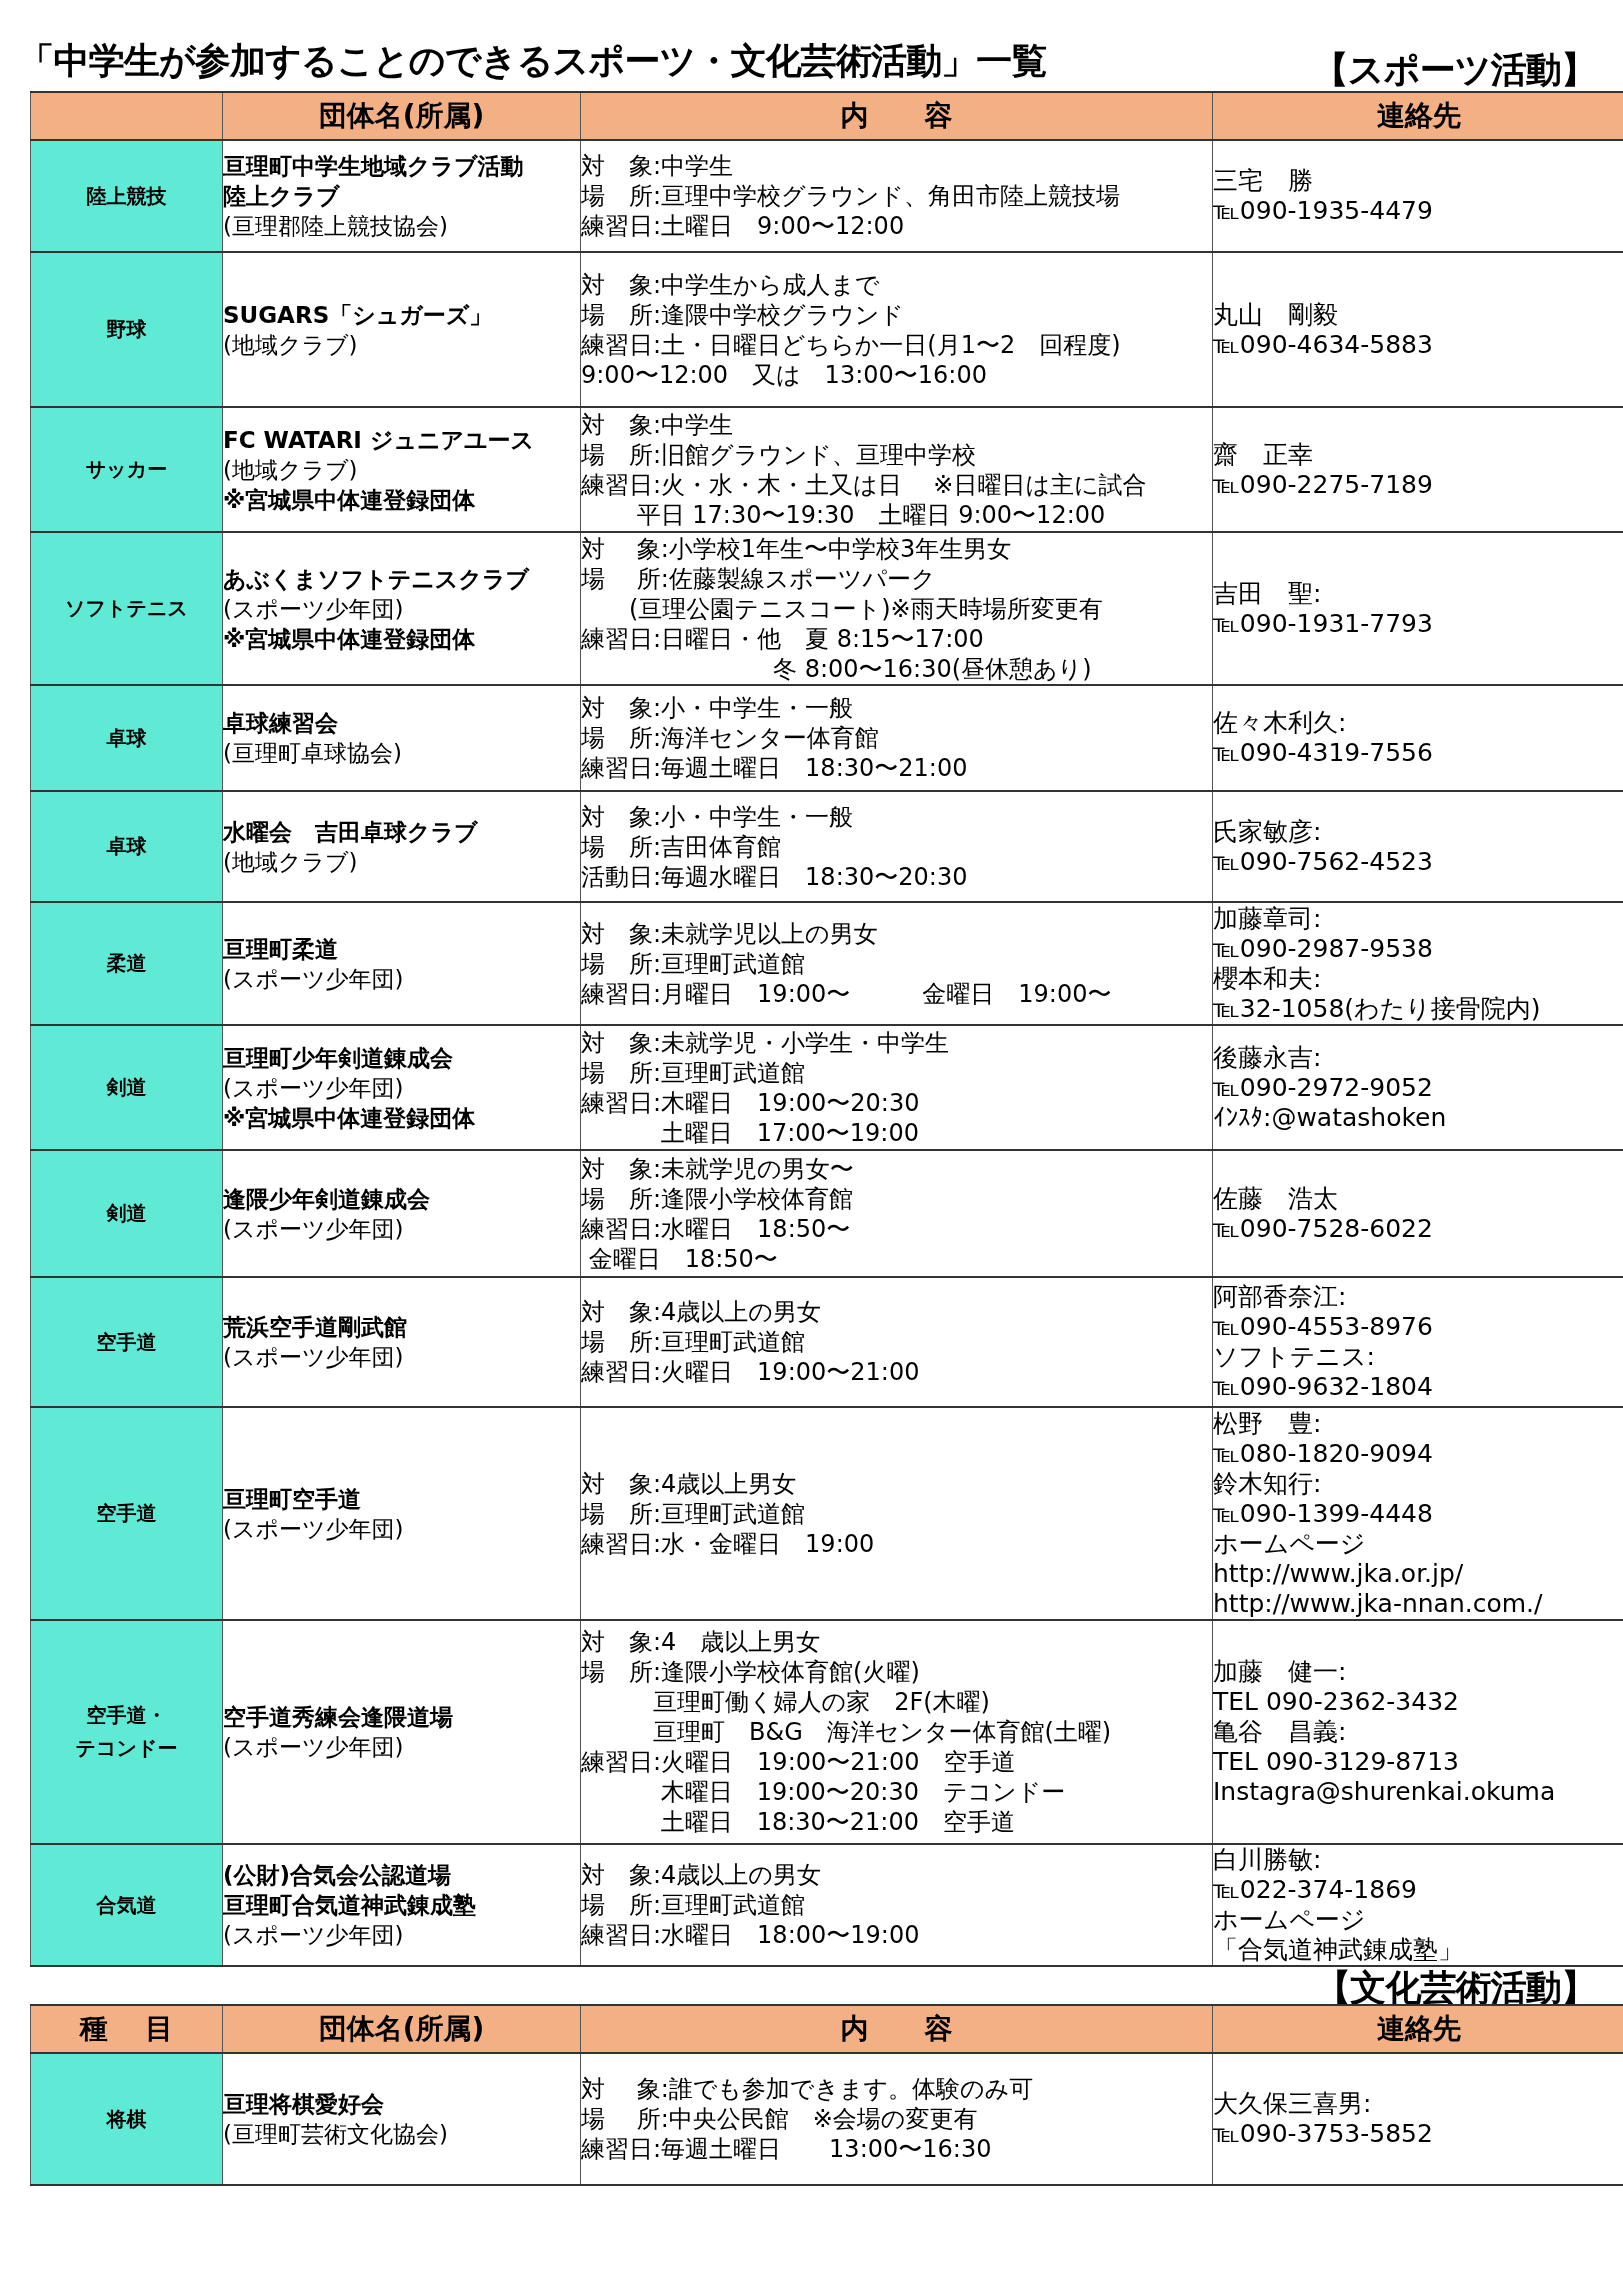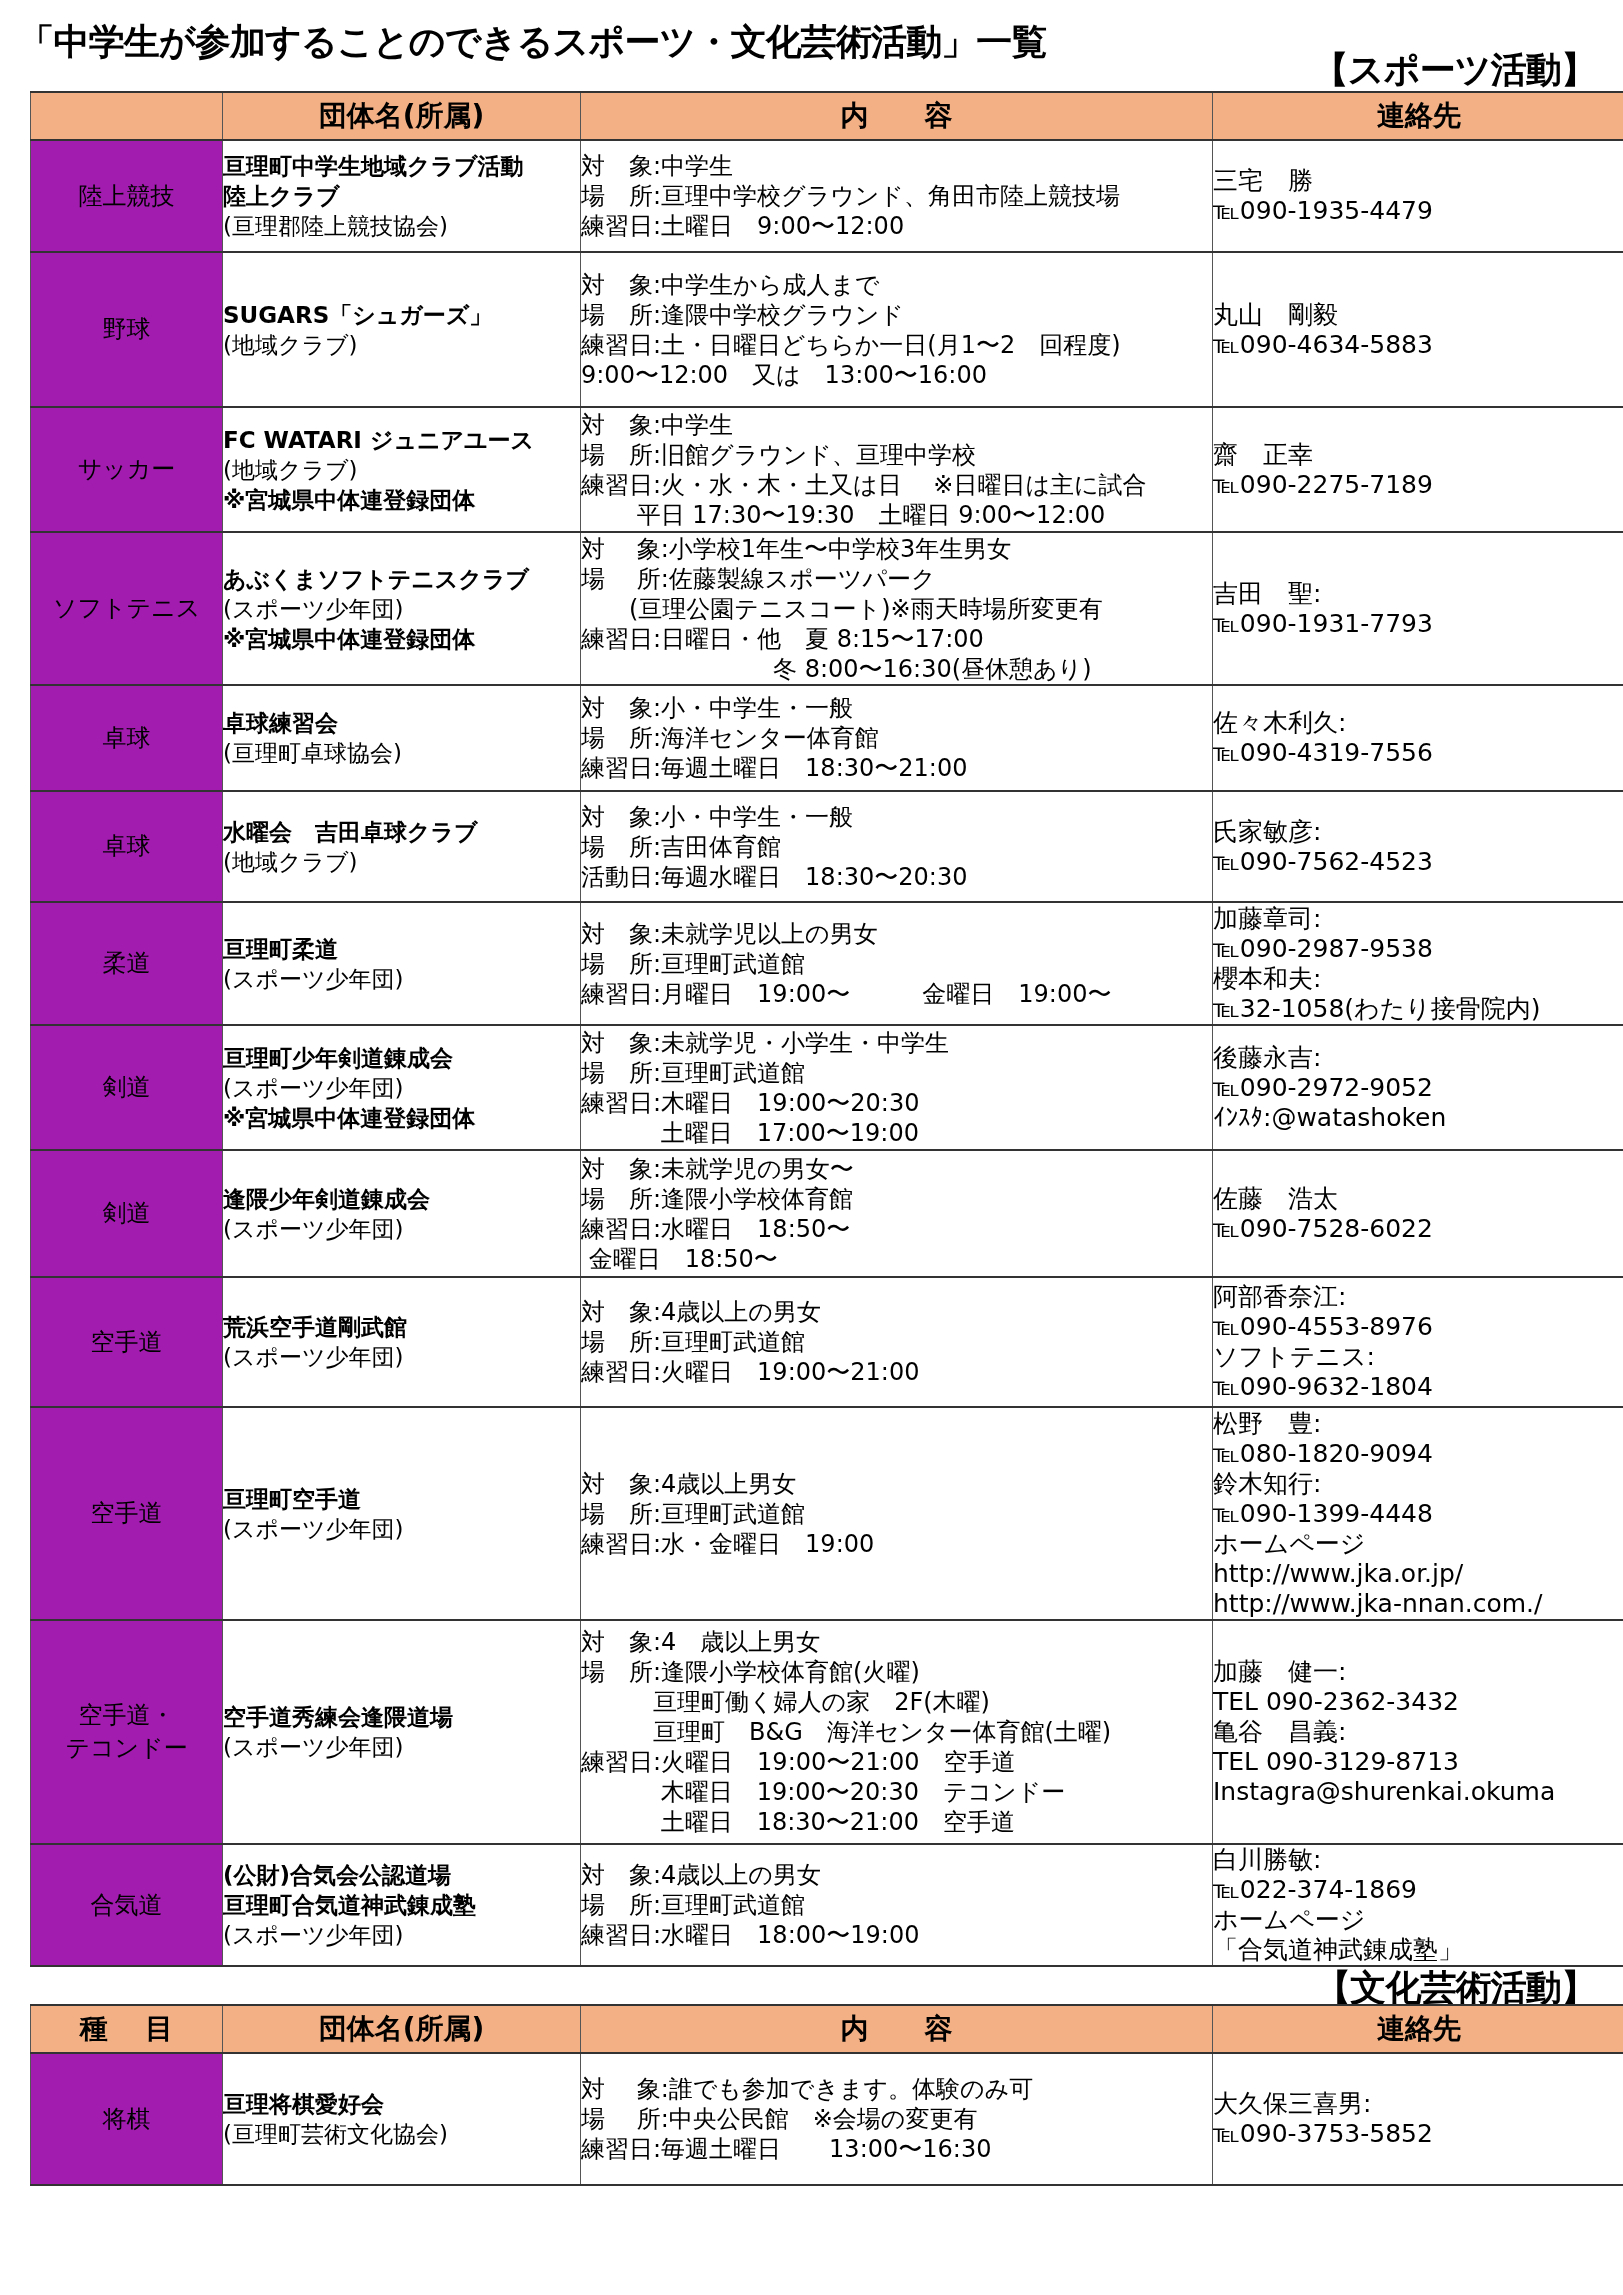--- a/index.html
+++ b/index.html
@@ -2,21 +2,21 @@
 <html style="font-size:7.4px"><head>
 <meta charset="utf-8">
 <style>
   html, body { margin: 0; padding: 0; background: #ffffff; }
   body {
     width: 1624px; height: 2295px; position: relative; overflow: hidden;
     font-family: "DejaVu Sans", "Liberation Sans", sans-serif;
     color: #000;
   }
   .title {
-    position: absolute; left: 18.5px; top: 16px; height: 51px;
+    position: absolute; left: 18.5px; top: 35px; height: 51px;
     font-size: 36px; font-weight: bold; line-height: 51px; white-space: nowrap;
     letter-spacing: -0.9px;
   }
   .section-label {
     position: absolute; right: 28px; font-size: 36px; font-weight: bold;
     line-height: 51px; white-space: nowrap; letter-spacing: -0.9px;
   }
   table.grid {
     position: absolute; left: 30px; width: 1594px;
     border-collapse: collapse; table-layout: fixed;
@@ -28,21 +28,21 @@
   table.grid th, table.grid td {
     border-left: 0.9px solid #555; border-right: 0.9px solid #555;
     padding: 0; vertical-align: middle;
   }
   table.grid tr { border-top: 2.3px solid #333; border-bottom: 2.3px solid #333; }
   table.grid th {
     background: #f3b084; font-size: 28px; font-weight: bold; text-align: center;
     height: 46px;
   }
   td.cat {
-    background: #a21caf; font-size: 24px; font-weight: normal; text-align: center;
+    background: #5eead4; font-size: 20px; font-weight: bold; text-align: center;
     line-height: 33px;
   }
   td.org {
     font-size: 23px; line-height: 30px;
   }
   td.org .b { font-weight: bold; }
   td.content {
     font-size: 24px; line-height: 30px; padding-left: 21px; white-space: pre; margin-top: 23px;
   }
   td.contact {

